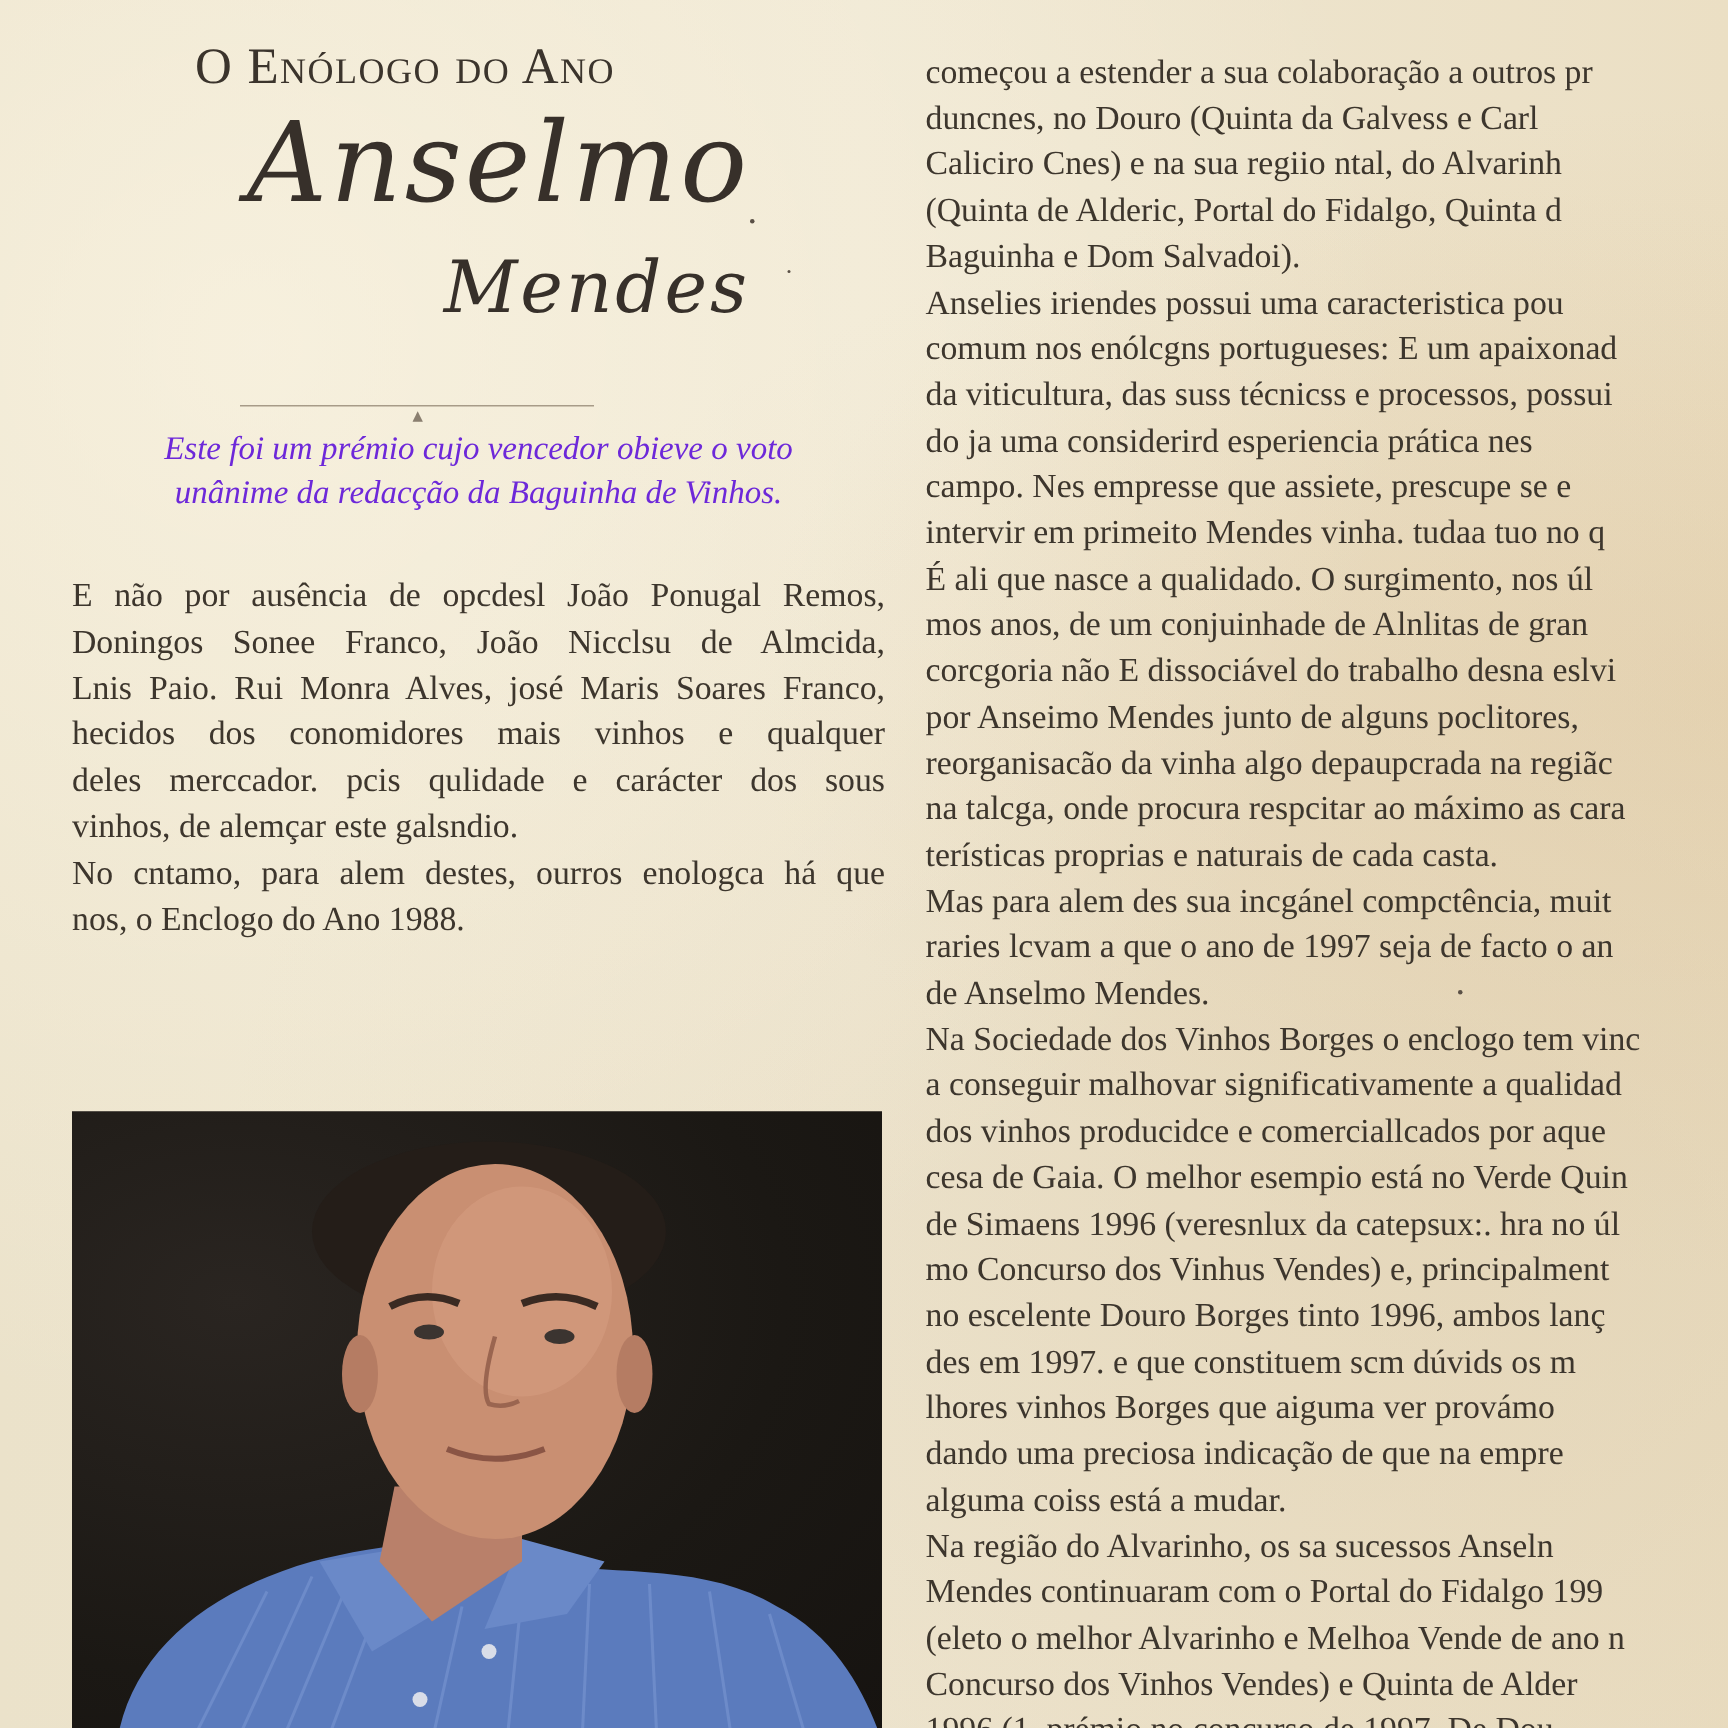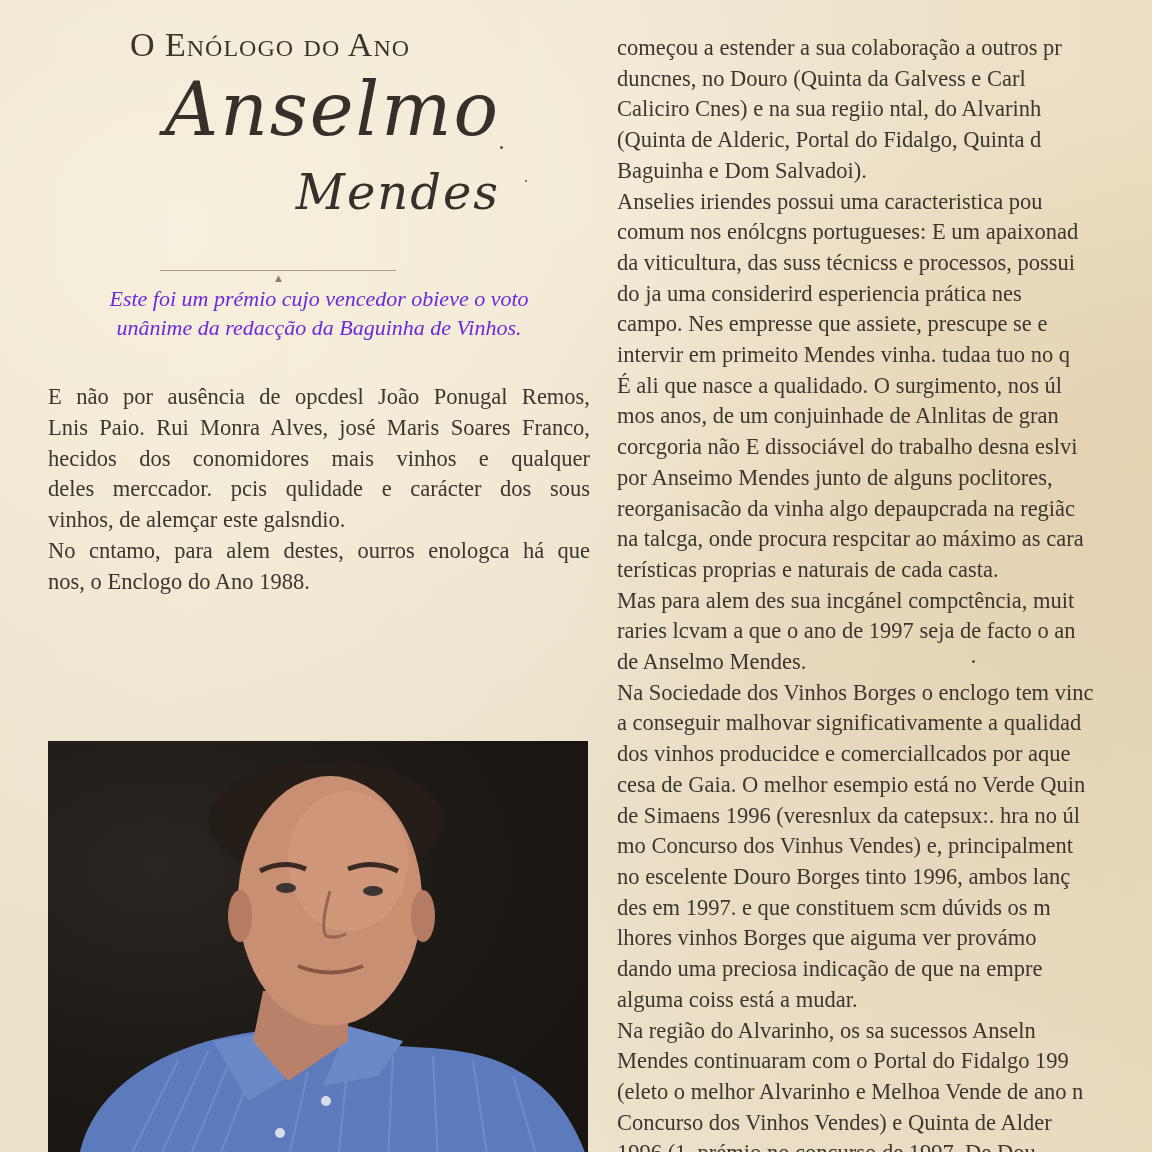--- a/index.html
+++ b/index.html
@@ -79,20 +79,21 @@
   <div class="rule-dot">▲</div>
 
   <div class="left">
     <div class="standfirst">
       <span class="line">Este foi um prémio cujo vencedor obieve o voto</span>
       <span class="line">unânime da redacção da Baguinha de Vinhos.</span>
     </div>
 
     <div class="body-left">
       <span class="line j">E não por ausência de opcdesl João Ponugal Remos,</span>
+      <span class="line j">Doningos Sonee Franco, João Nicclsu de Almcida,</span>
       <span class="line j">Lnis Paio. Rui Monra Alves, josé Maris Soares Franco,</span>
       <span class="line j">hecidos dos conomidores mais vinhos e qualquer</span>
       <span class="line j">deles merccador. pcis qulidade e carácter dos sous</span>
       <span class="line">vinhos, de alemçar este galsndio.</span>
       <span class="line j">No cntamo, para alem destes, ourros enologca há que</span>
       <span class="line">nos, o Enclogo do Ano 1988.</span>
     </div>
   </div>
 
   <div class="photo">

